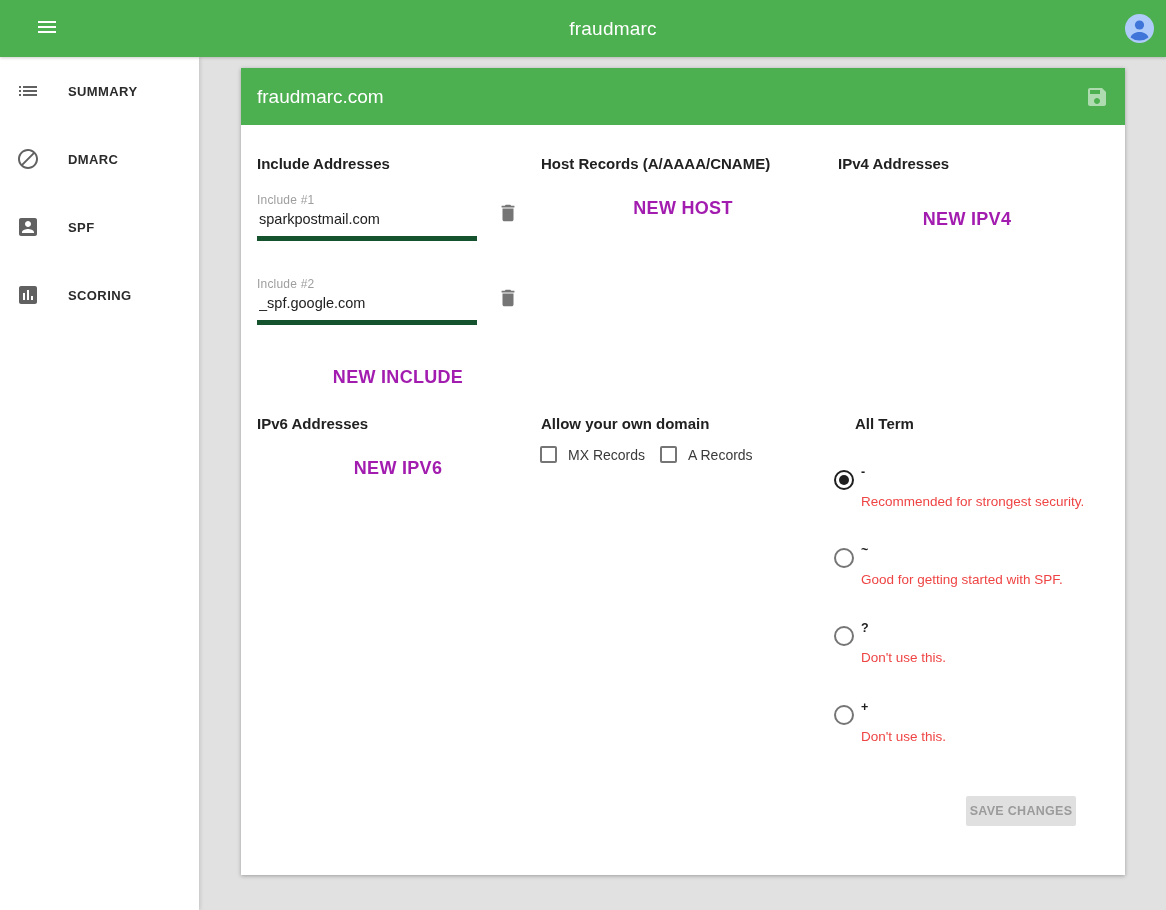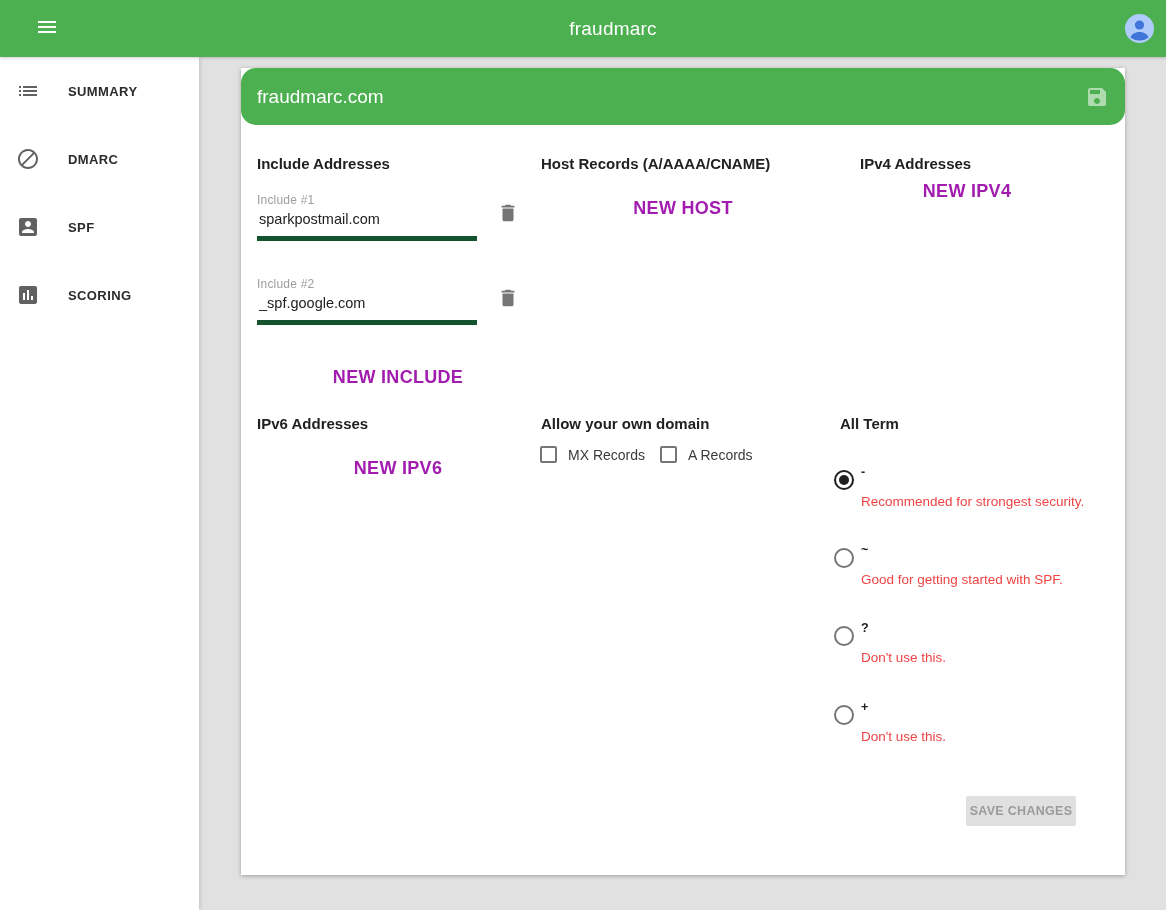--- a/index.html
+++ b/index.html
@@ -51,21 +51,21 @@
   }
 
   
   .card {
     position:absolute; left:241px; top:68px; width:884px; height:807px;
     background:#ffffff; z-index:10;
     box-shadow:0 1px 4px rgba(0,0,0,0.3);
   }
   .card-header {
     height:57px; background:#4caf50;
-    display:flex; align-items:center; padding:0 16px;border-radius:15px;
+    display:flex; align-items:center; padding:0 16px;
   }
   .card-title { color:#ffffff; font-size:19px; font-weight:400; }
   .save-btn {
     margin-left:auto; background:none; border:none; padding:0;
     width:24px; height:24px; color:rgba(255,255,255,0.55); cursor:default;
   }
   .card-body { position:relative; width:884px; height:750px; background:#ffffff; }
 
   .sec-title {
     position:absolute; font-size:15px; font-weight:700; color:#212121;
@@ -205,21 +205,21 @@
             <path d="M17 3H5c-1.11 0-2 .9-2 2v14c0 1.1.89 2 2 2h14c1.1 0 2-.9 2-2V7l-4-4zm-5 16c-1.66 0-3-1.34-3-3s1.34-3 3-3 3 1.34 3 3-1.34 3-3 3zm3-10H5V5h10v4z"></path>
           </svg>
       </span>
     </button>
   </div>
 
   <div class="card-body">
 
     <h3 class="sec-title" style="left:16px; top:30px;">Include Addresses</h3>
     <h3 class="sec-title" style="left:300px; top:30px;">Host Records (A/AAAA/CNAME)</h3>
-    <h3 class="sec-title" style="left:619px; top:30px;text-align:center;">IPv4 Addresses</h3>
+    <h3 class="sec-title" style="left:597px; top:30px;text-align:center;">IPv4 Addresses</h3>
 
     <div class="field" style="left:16px; top:68px;">
       <div class="field-label">Include #1</div>
       <input type="text" value="sparkpostmail.com" style="">
     </div>
     <button class="trash-btn" style="left:253px; top:75px;">
       <span>
         <svg width="22" height="22" viewBox="0 0 24 24" fill="currentColor">
             <path d="M6 19c0 1.1.9 2 2 2h8c1.1 0 2-.9 2-2V7H6v12zM19 4h-3.5l-1-1h-5l-1 1H5v2h14V4z"></path>
           </svg>
@@ -233,25 +233,25 @@
     <button class="trash-btn" style="left:253px; top:160px;">
       <span>
         <svg width="22" height="22" viewBox="0 0 24 24" fill="currentColor">
             <path d="M6 19c0 1.1.9 2 2 2h8c1.1 0 2-.9 2-2V7H6v12zM19 4h-3.5l-1-1h-5l-1 1H5v2h14V4z"></path>
           </svg>
       </span>
     </button>
 
     <button class="text-btn" style="left:157px; top:234px;">NEW INCLUDE</button>
     <button class="text-btn" style="left:442px; top:65px;">NEW HOST</button>
-    <button class="text-btn" style="left:726px; top:48px;">NEW IPV4</button>
+    <button class="text-btn" style="left:726px; top:76px;">NEW IPV4</button>
 
     <h3 class="sec-title" style="left:16px; top:290px;">IPv6 Addresses</h3>
     <h3 class="sec-title" style="left:300px; top:290px;">Allow your own domain</h3>
-    <h3 class="sec-title" style="left:599px; top:290px;">All Term</h3>
+    <h3 class="sec-title" style="left:614px; top:290px;">All Term</h3>
 
     <button class="text-btn" style="left:157px; top:325px;">NEW IPV6</button>
 
     <div class="checkbox-row">
       <span class="check-group">
         <span class="checkbox"></span>
         <span class="check-label">MX Records</span>
       </span>
       <span class="check-group">
         <span class="checkbox"></span>

